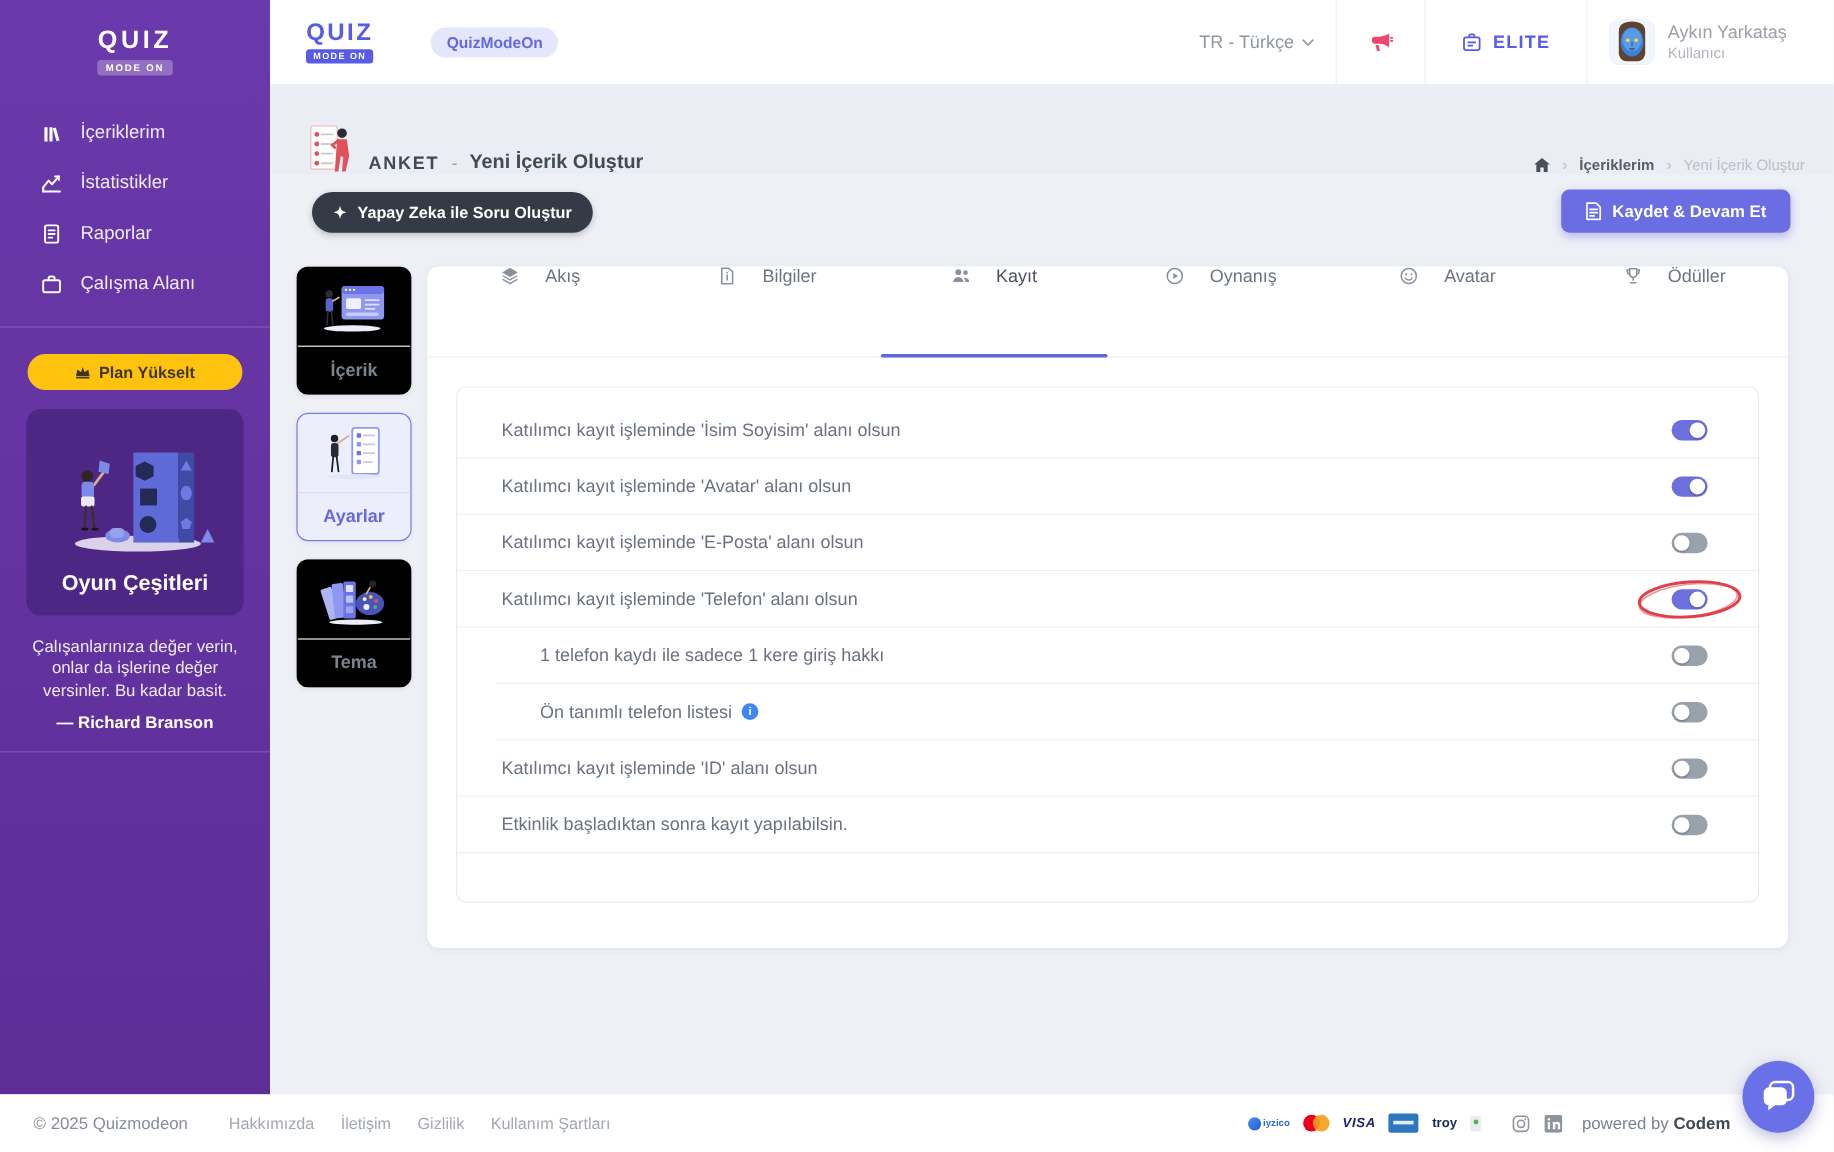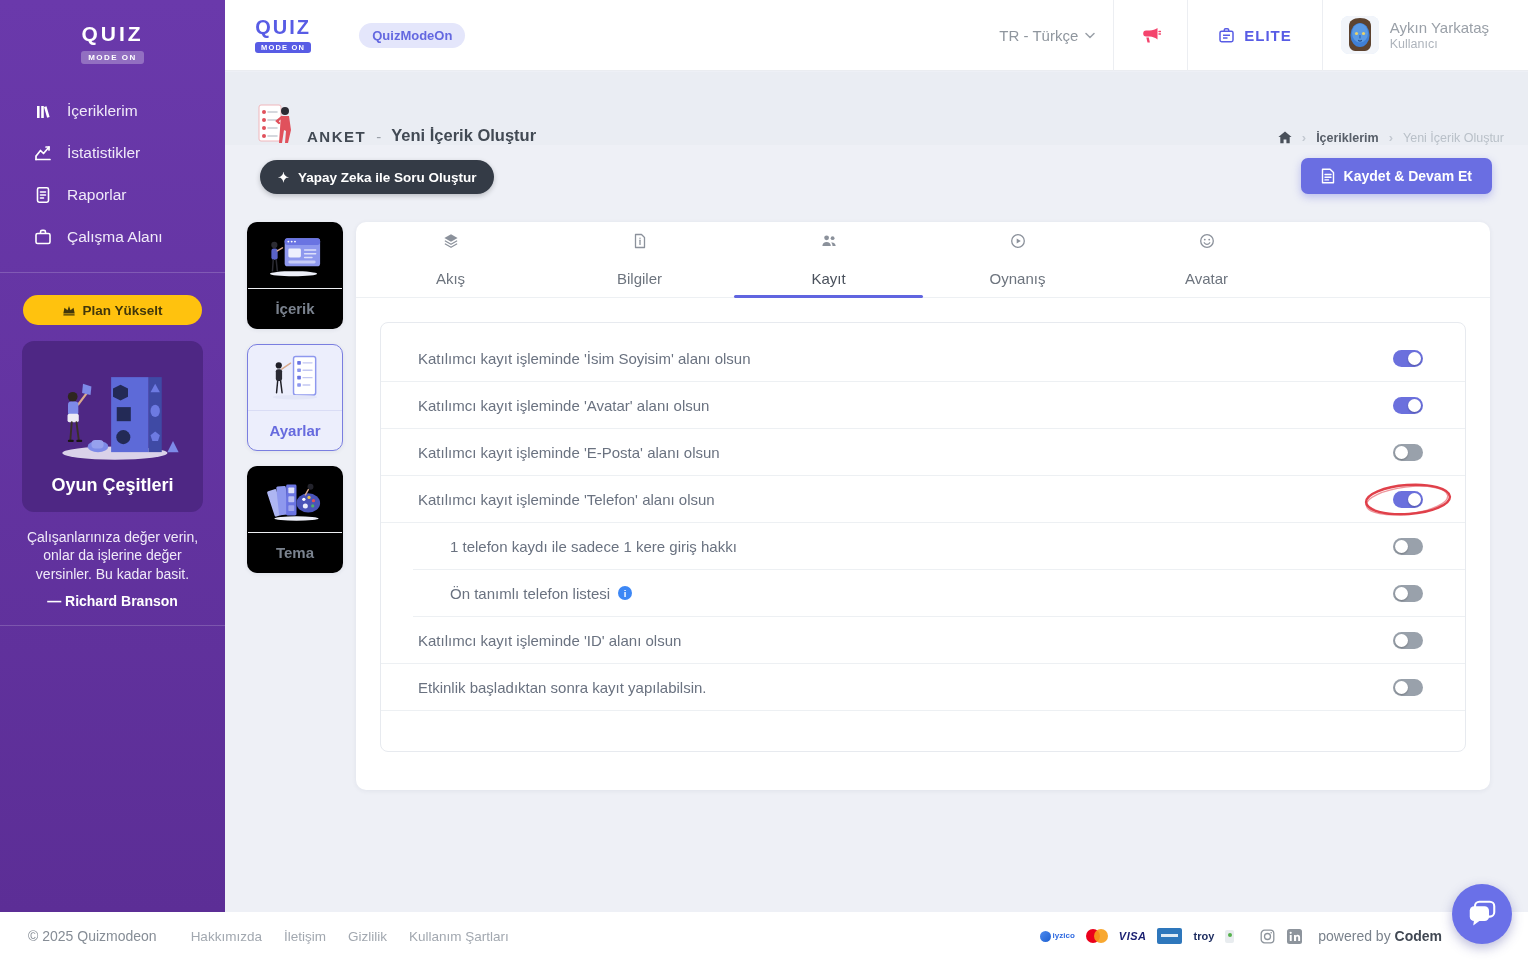--- a/index.html
+++ b/index.html
@@ -79,21 +79,21 @@
   .step-label { height:39px; display:flex; align-items:center; justify-content:center;
     font-size:15px; font-weight:700; color:#7a828e; }
   .step-card.active { border-color:#7a7ee0; background:#eceefc; }
   .step-card.active .step-img { border-bottom-color:#d9dcf5; }
   .step-card.active .step-label { color:#666ade; }
 
   
   .main-card { position:absolute; left:356px; top:222px; width:1134px; height:568px; background:#fff;
     border-radius:10px; box-shadow:0 1px 5px rgba(40,50,80,.07); }
   .tabs { display:flex; border-bottom:1px solid #edf0f3; height:76px; }
-  .tab { width:16.6667%; display:flex; flex-direction:column; align-items:center; justify-content:center;
+  .tab { width:16.6667%; display:flex; flex-direction:row; align-items:flex-start; justify-content:center;
     gap:21px; position:relative; cursor:pointer; }
   .tab svg { width:16px; height:16px; }
   .tab-label { font-size:15px; color:#6d747e; }
   .tab.active .tab-label { color:#4a515c; }
   .tab.active::after { content:''; position:absolute; left:0; right:0; bottom:-1px; height:3px;
     background:#6065e0; border-radius:2px; }
 
   .settings-box { margin:24px; border:1px solid #e7eaef; border-radius:8px; padding:12px 0 40px; }
   .srow { display:flex; align-items:center; height:47px; padding:0 42px 0 37px;
     border-bottom:1px solid #edf0f3; }
@@ -418,20 +418,28 @@
       </div>
       <div class="tab">
         <svg viewBox="0 0 16 16" fill="none">
             <circle cx="8" cy="8" r="6.3" stroke="#8b919b" stroke-width="1.3"></circle>
             <circle cx="5.8" cy="6.6" r=".9" fill="#8b919b"></circle>
             <circle cx="10.2" cy="6.6" r=".9" fill="#8b919b"></circle>
             <path d="M5.2 9.7c.7 1.1 1.7 1.7 2.8 1.7s2.1-.6 2.8-1.7" stroke="#8b919b" stroke-width="1.2" stroke-linecap="round"></path>
           </svg>
         <span class="tab-label">Avatar</span>
       </div>
+      <div class="tab">
+        <svg viewBox="0 0 16 16" fill="none" stroke="#8b919b" stroke-width="1.3" stroke-linecap="round" stroke-linejoin="round">
+            <path d="M5 2h6v4.2a3 3 0 01-6 0V2z"></path>
+            <path d="M5 3H2.9c0 2 .8 3.3 2.3 3.6M11 3h2.1c0 2-.8 3.3-2.3 3.6"></path>
+            <path d="M8 9.4v2.1M5.8 13.6h4.4"></path>
+          </svg>
+        <span class="tab-label">Ödüller</span>
+      </div>
     </div>
 
     <div class="settings-box">
       <div class="srow">
         <span class="slabel">Katılımcı kayıt işleminde 'İsim Soyisim' alanı olsun</span>
         <span class="twrap">
             <span class="toggle on">
               <span class="knob"></span>
             </span>
           </span>

